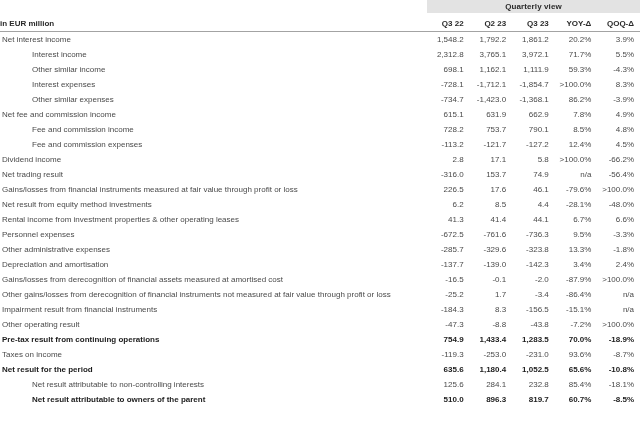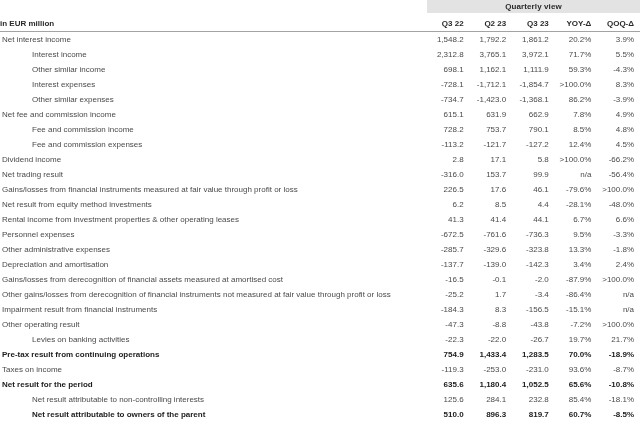--- a/index.html
+++ b/index.html
@@ -188,21 +188,21 @@
           <td class="num">2.8</td>
           <td class="num">17.1</td>
           <td class="num">5.8</td>
           <td class="num">&gt;100.0%</td>
           <td class="num">-66.2%</td>
         </tr>
         <tr class="row">
           <td class="label">Net trading result</td>
           <td class="num">-316.0</td>
           <td class="num">153.7</td>
-          <td class="num">99.9</td>
+          <td class="num">74.9</td>
           <td class="num">n/a</td>
           <td class="num">-56.4%</td>
         </tr>
         <tr class="row">
           <td class="label">Gains/losses from financial instruments measured at fair value through profit or loss</td>
           <td class="num">226.5</td>
           <td class="num">17.6</td>
           <td class="num">46.1</td>
           <td class="num">-79.6%</td>
           <td class="num">&gt;100.0%</td>
@@ -271,28 +271,20 @@
           <td class="num">-15.1%</td>
           <td class="num">n/a</td>
         </tr>
         <tr class="row">
           <td class="label">Other operating result</td>
           <td class="num">-47.3</td>
           <td class="num">-8.8</td>
           <td class="num">-43.8</td>
           <td class="num">-7.2%</td>
           <td class="num">&gt;100.0%</td>
-        </tr>
-        <tr class="row lvl1">
-          <td class="label">Levies on banking activities</td>
-          <td class="num">-22.3</td>
-          <td class="num">-22.0</td>
-          <td class="num">-26.7</td>
-          <td class="num">19.7%</td>
-          <td class="num">21.7%</td>
         </tr>
         <tr class="row bold">
           <td class="label">Pre-tax result from continuing operations</td>
           <td class="num">754.9</td>
           <td class="num">1,433.4</td>
           <td class="num">1,283.5</td>
           <td class="num">70.0%</td>
           <td class="num">-18.9%</td>
         </tr>
         <tr class="row">

